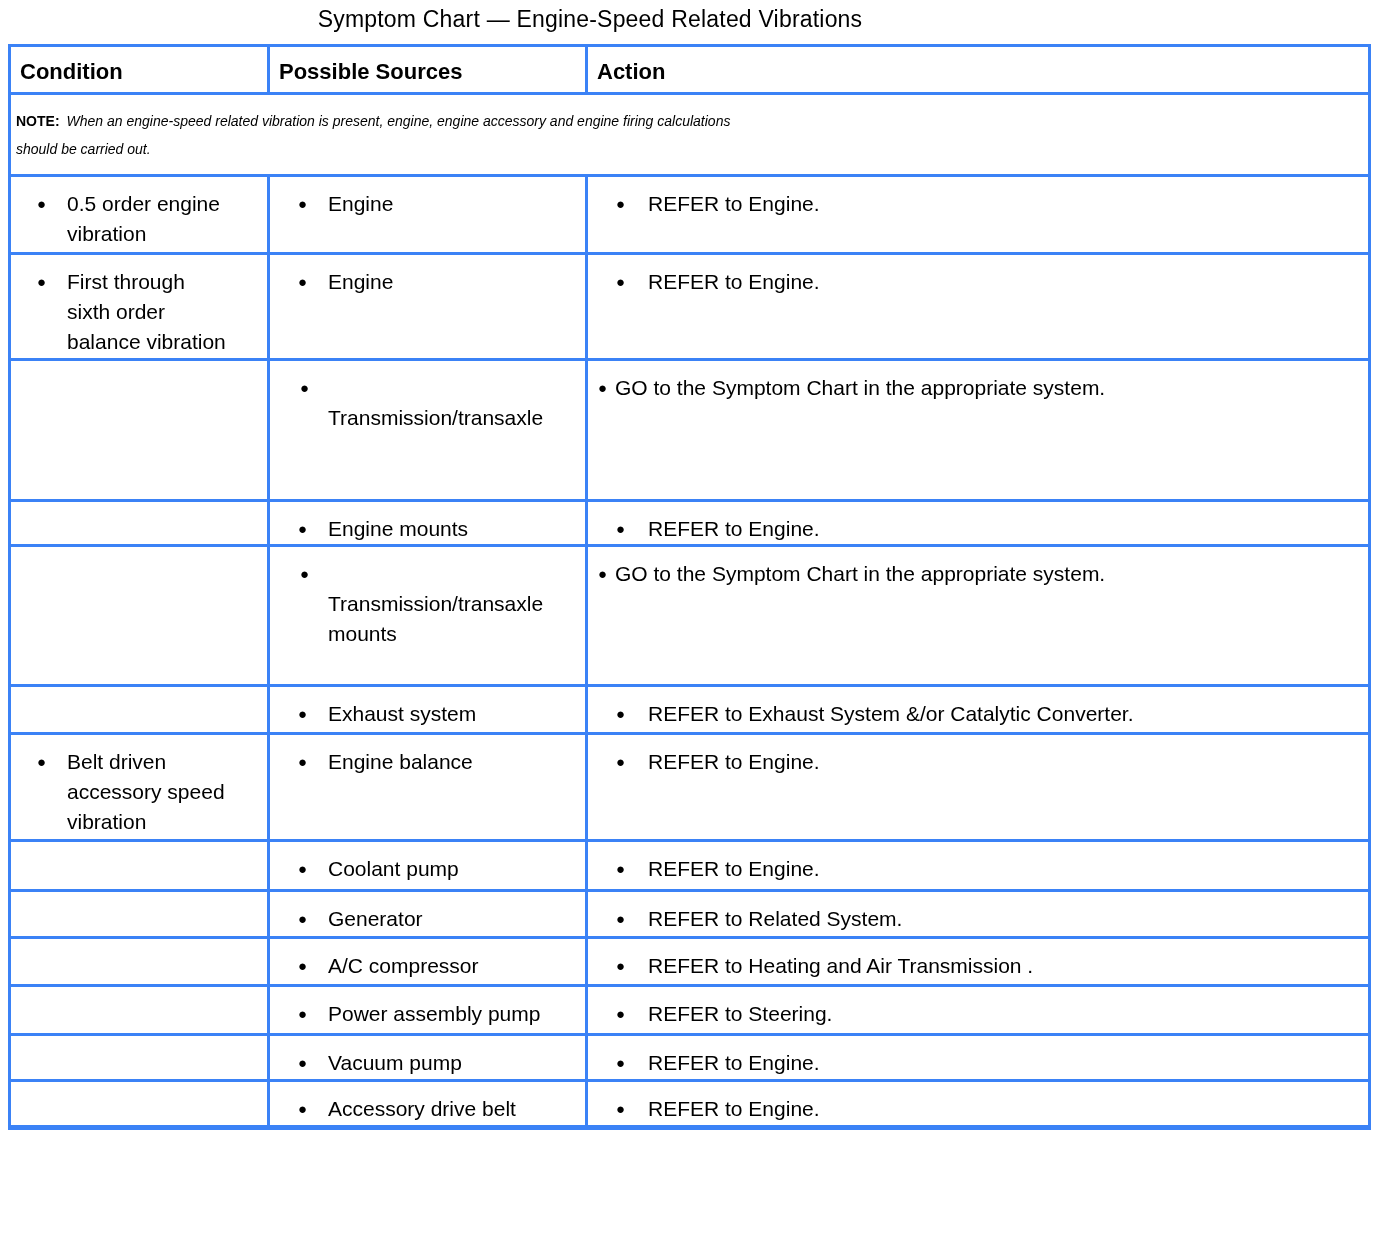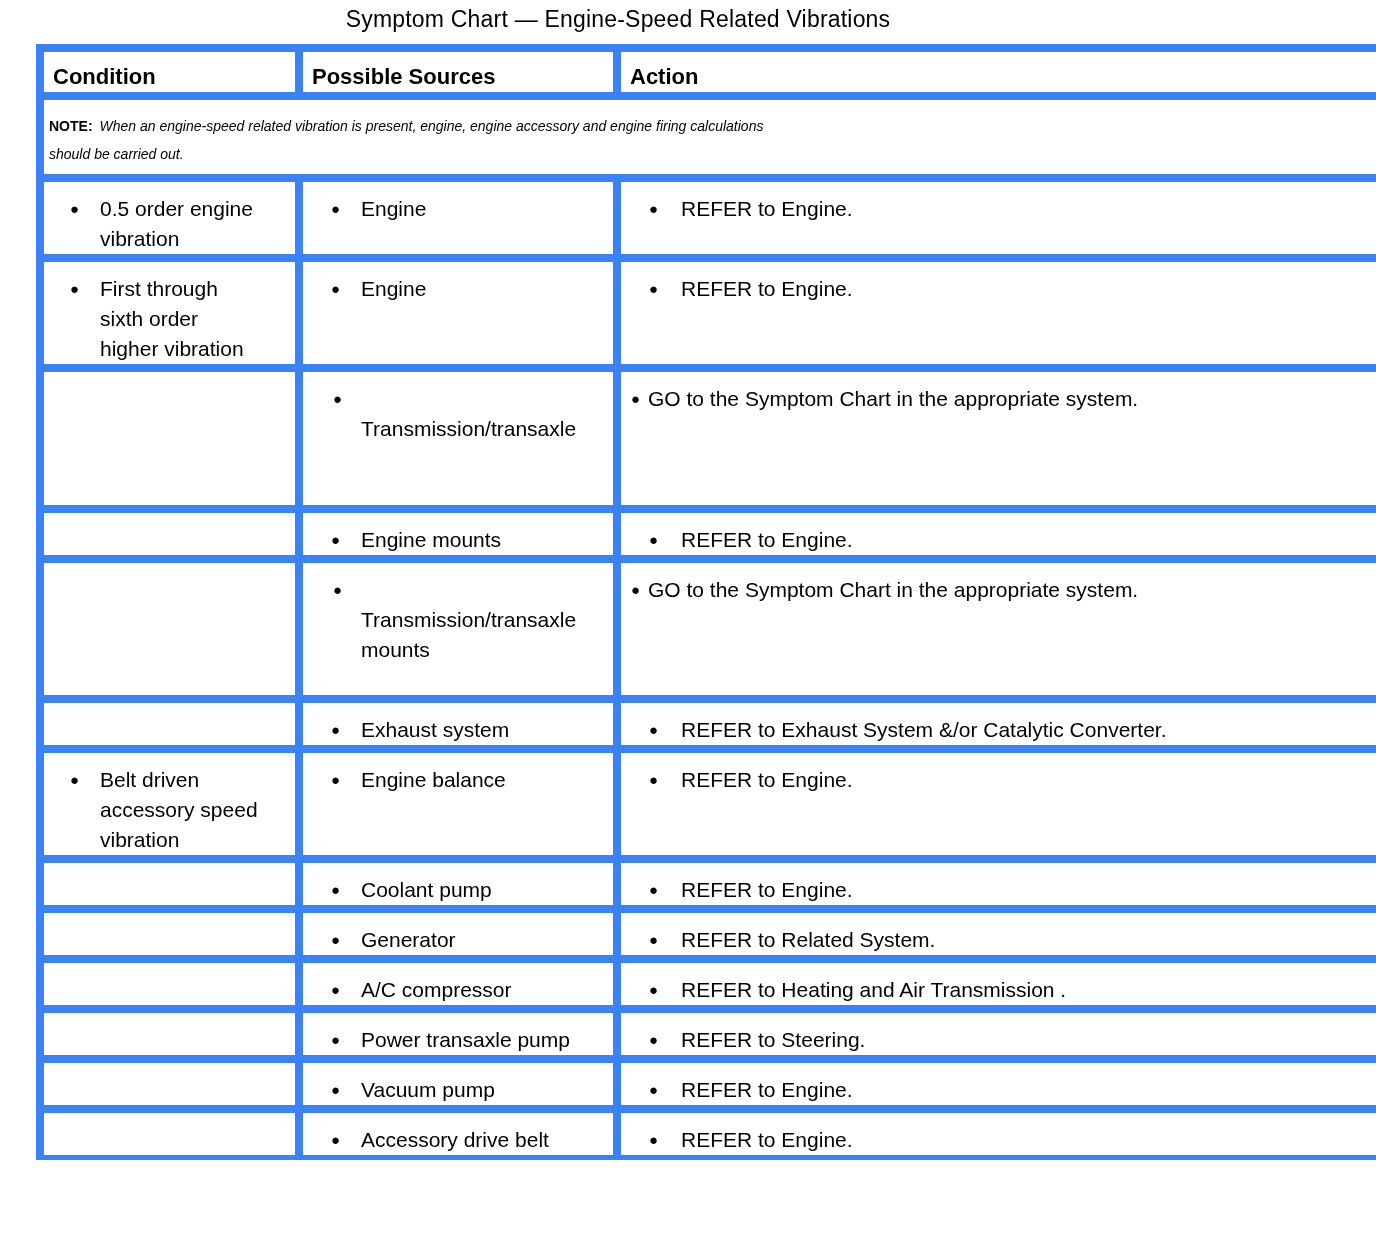--- a/index.html
+++ b/index.html
@@ -1,20 +1,20 @@
 <!DOCTYPE html>
 <html><head>
 <meta charset="utf-8">
 <style>
   html,body{margin:0;padding:0;background:#fff;color:#000;}
   body{font-family:"Liberation Sans", sans-serif;}
-  .page{width:1180px;height:1260px;box-sizing:border-box;margin-left:28px;}
+  .page{width:1180px;height:1260px;box-sizing:border-box;}
   .doc-title{font-size:23px;text-align:center;height:44px;padding-top:6px;box-sizing:border-box;letter-spacing:0.2px;}
   table.chart{border-collapse:collapse;table-layout:fixed;width:1360px;margin-left:8px;border:3px solid #000;}
-  th,td{border:8px solid #3b82f6;vertical-align:top;box-sizing:border-box;padding:0;}
+  th,td{border:3px solid #3b82f6;vertical-align:top;box-sizing:border-box;padding:0;}
   tr.bottom td{border-bottom-width:5px;}
   th{font-size:22px;font-weight:bold;text-align:left;padding:12px 0 0 9px;}
   td.notecell{padding:12px 8px 0 5px;font-size:14px;line-height:28px;}
   .nlabel{font-weight:bold;margin-right:7px;}
   .ntext{font-style:italic;white-space:pre-line;}
   .li{display:flex;align-items:flex-start;padding-top:12px;font-size:21px;line-height:30px;}
   .blt{flex:0 0 auto;font-size:15px;line-height:30px;}
   .txt{white-space:pre-line;}
   td.cond .li{padding-left:26px;}  td.cond .blt{width:30px;}
   td.src  .li{padding-left:28px;}  td.src  .blt{width:30px;}
@@ -73,21 +73,21 @@
             </div>
       </td>
     </tr>
 
     <tr style="height:106px">
       <td class="cond">
         <div class="li">
               <span class="blt">●</span>
               <span class="txt">First through
 sixth order
-higher vibration</span>
+balance vibration</span>
             </div>
       </td>
       <td class="src">
         <div class="li">
               <span class="blt">●</span>
               <span class="txt">Engine</span>
             </div>
       </td>
       <td class="act">
         <div class="li">
@@ -231,21 +231,21 @@
               <span class="txt">REFER to Heating and Air Transmission .</span>
             </div>
       </td>
     </tr>
 
     <tr style="height:49px">
       <td class="cond"></td>
       <td class="src">
         <div class="li">
               <span class="blt">●</span>
-              <span class="txt">Power transaxle pump</span>
+              <span class="txt">Power assembly pump</span>
             </div>
       </td>
       <td class="act">
         <div class="li">
               <span class="blt">●</span>
               <span class="txt">REFER to Steering.</span>
             </div>
       </td>
     </tr>
 

